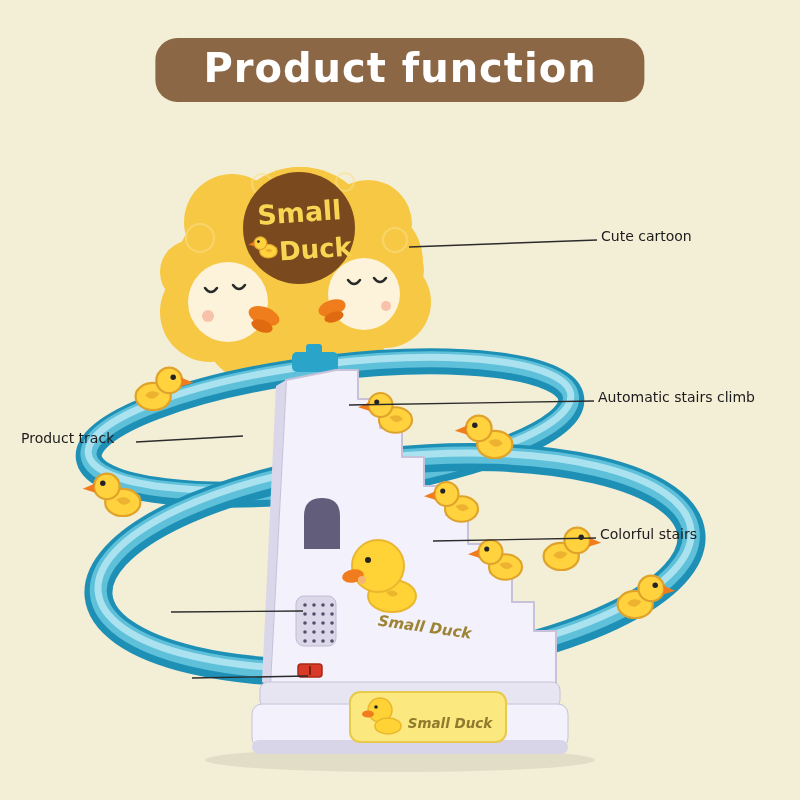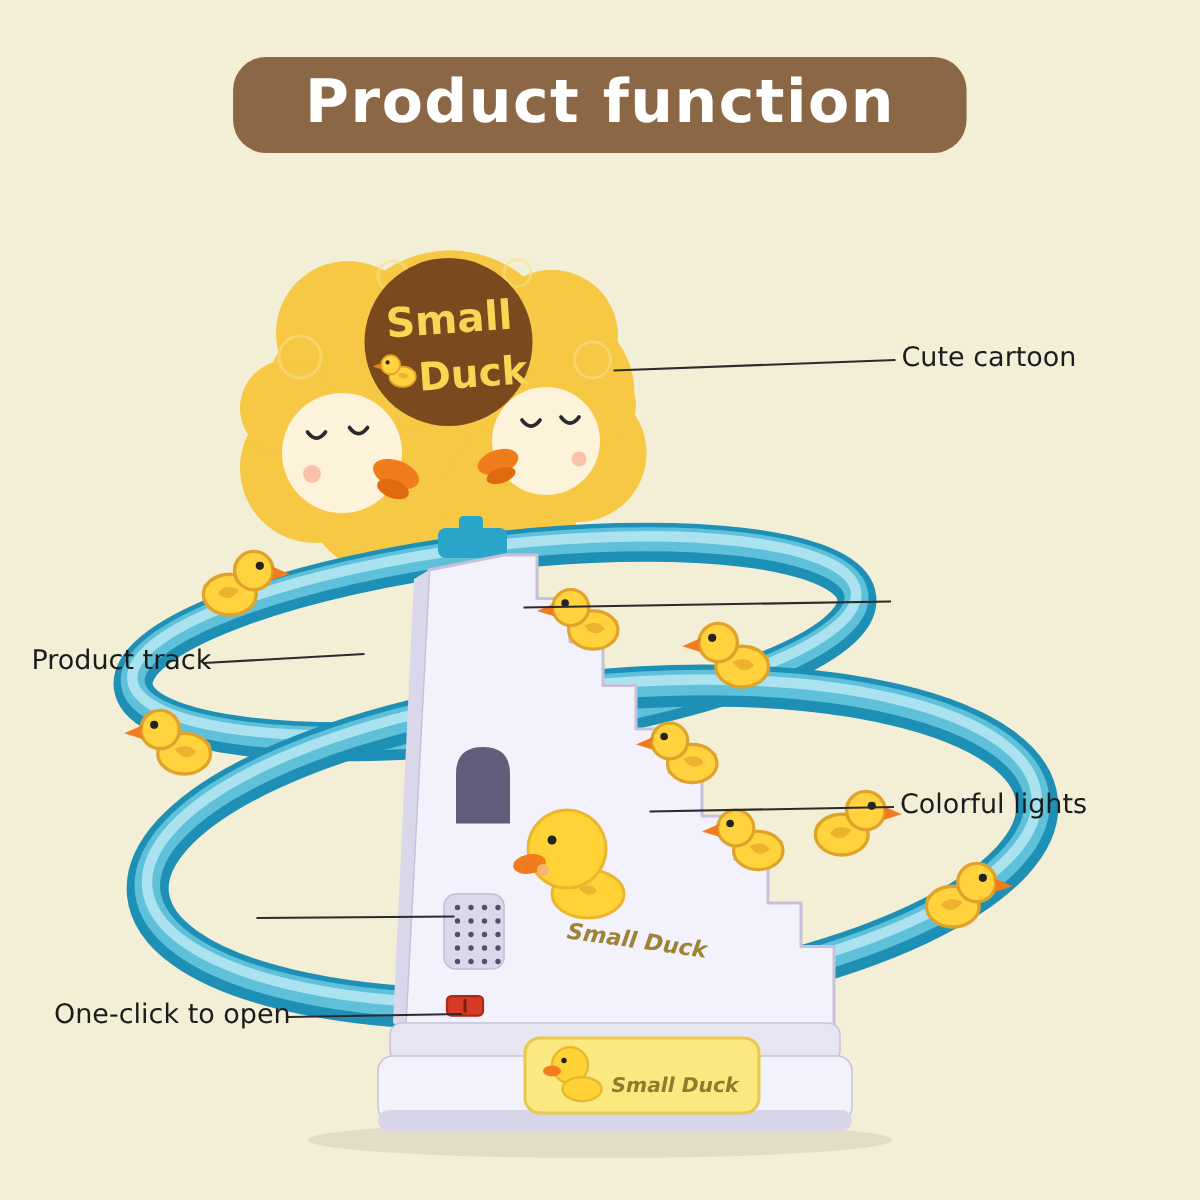--- a/index.html
+++ b/index.html
@@ -5,21 +5,21 @@
   * { margin:0; padding:0; box-sizing:border-box; }
   html,body { width:800px; height:800px; }
   body { font-family:"DejaVu Sans","Liberation Sans",sans-serif; background:#f3eed6; }
   .stage { position:relative; width:800px; height:800px; background:#f3eed6; overflow:hidden; }
   .title-pill {
     position:absolute; top:38px; left:50%; transform:translateX(-50%);
     background:#8c6746; color:#ffffff; font-size:40px; font-weight:800;
     padding:7px 48px 11px; border-radius:22px; letter-spacing:1px; white-space:nowrap;
   }
   .callout {
-    position:absolute; font-size:18px; color:#1c1c1c; white-space:nowrap; line-height:1.2;
+    position:absolute; font-size:14px; color:#1c1c1c; white-space:nowrap; line-height:1.2;
   }
   svg.art { position:absolute; left:0; top:0; }
 </style>
 </head>
 <body>
 
 <div class="stage">
 
   <div class="title-pill">Product function</div>
 
@@ -174,17 +174,17 @@
       <line x1="597" y1="240" x2="409" y2="247"></line>
       <line x1="594" y1="401" x2="349" y2="405"></line>
       <line x1="136" y1="442" x2="243" y2="436"></line>
       <line x1="596" y1="538" x2="433" y2="541"></line>
       <line x1="171" y1="612" x2="303" y2="611"></line>
       <line x1="192" y1="678" x2="308" y2="676"></line>
     </g>
   </svg>
 
   <div class="callout" style="left:601px; top:228px">Cute cartoon</div>
+  <div class="callout" style="left:598px; top:389px">Automatic stairs climb</div>
   <div class="callout" style="left:21px; top:430px">Product track</div>
-  <div class="callout" style="left:600px; top:526px">Colorful lights</div>
-  <div class="callout" style="left:36px; top:666px">One-click to open</div>
+  <div class="callout" style="left:600px; top:526px">Colorful stairs</div>
 
 </div>
 
 </body></html>

